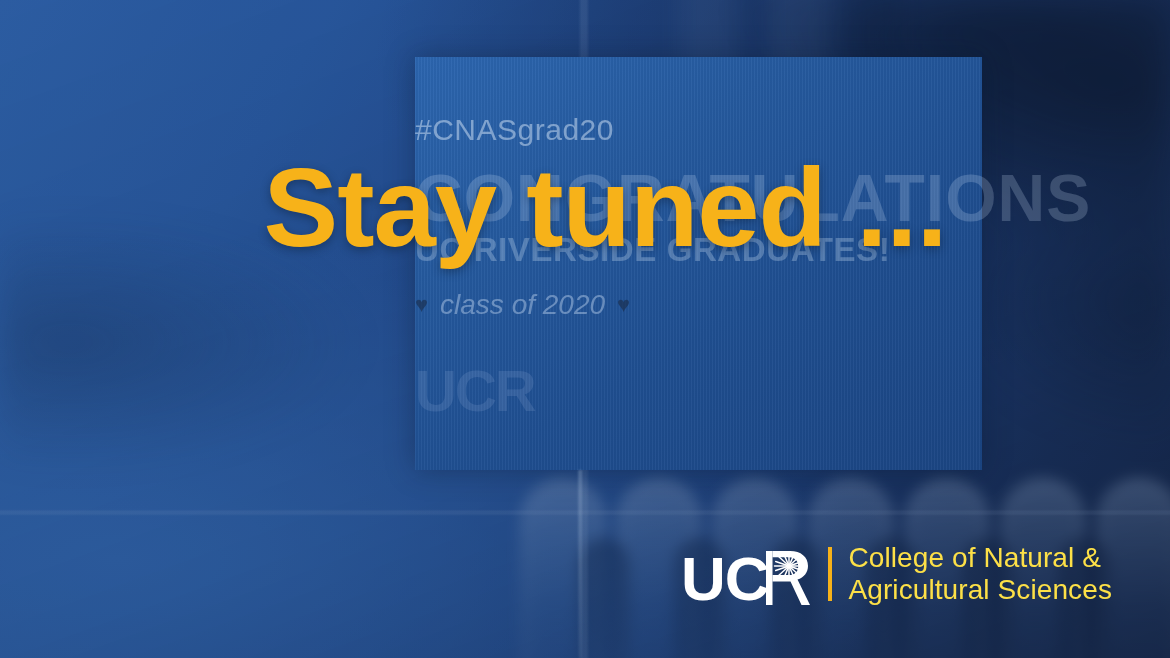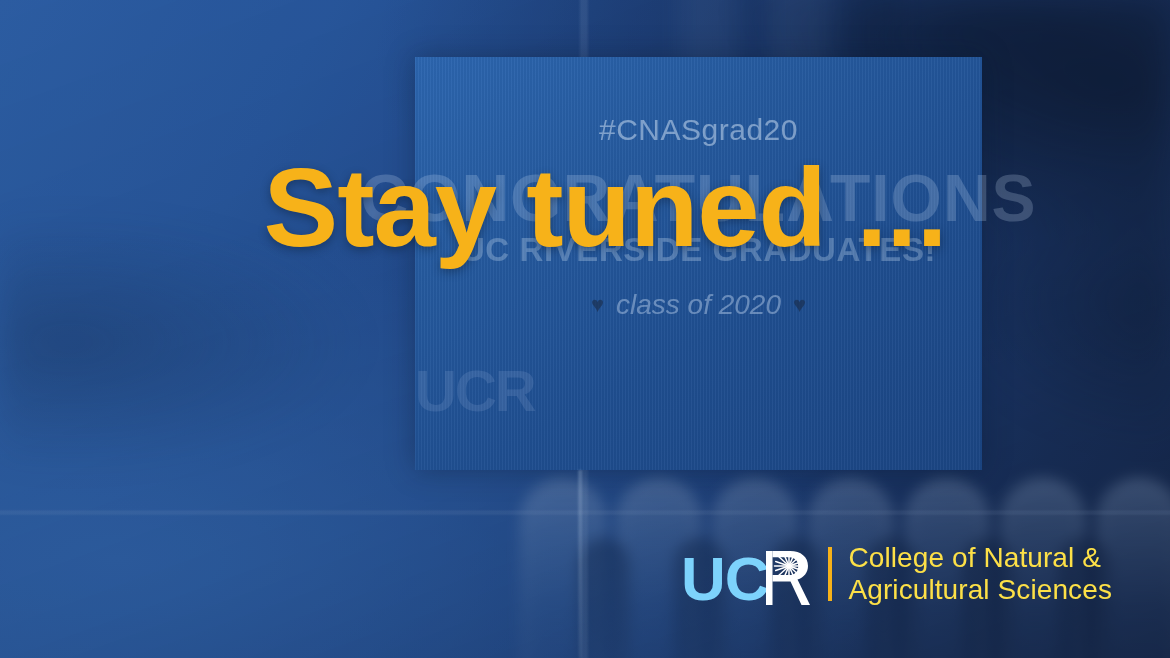--- a/index.html
+++ b/index.html
@@ -101,21 +101,21 @@
     position: absolute;
     inset: 0;
     background: repeating-linear-gradient(90deg, rgba(255,255,255,.035) 0 1px, rgba(0,0,0,.035) 1px 3px);
     pointer-events: none;
   }
   .sign-inner {
     position: absolute;
     inset: 0;
     display: flex;
     flex-direction: column;
-    align-items: center;
+    align-items: flex-start;
     padding-top: 56px;
     box-sizing: border-box;
   }
   .sign-hashtag {
     font-size: 30px;
     letter-spacing: .5px;
     color: rgba(214,230,248,.50);
     font-weight: 400;
     font-stretch: condensed;
     white-space: nowrap;
@@ -221,21 +221,21 @@
   .ucr-mark {
     display: flex;
     align-items: flex-end;
     height: 62px;
     position: relative;
   }
   .ucr-uc {
     font-size: 62px;
     line-height: .86;
     font-weight: 700;
-    color: #7dd3fc;
+    color: #ffffff;
     letter-spacing: -1px;
     font-stretch: condensed;
   }
   .ucr-r-wrap {
     position: relative;
     width: 46px;
     height: 54px;
     margin-left: -2px;
   }
   .ucr-r-wrap svg { display: block; }

